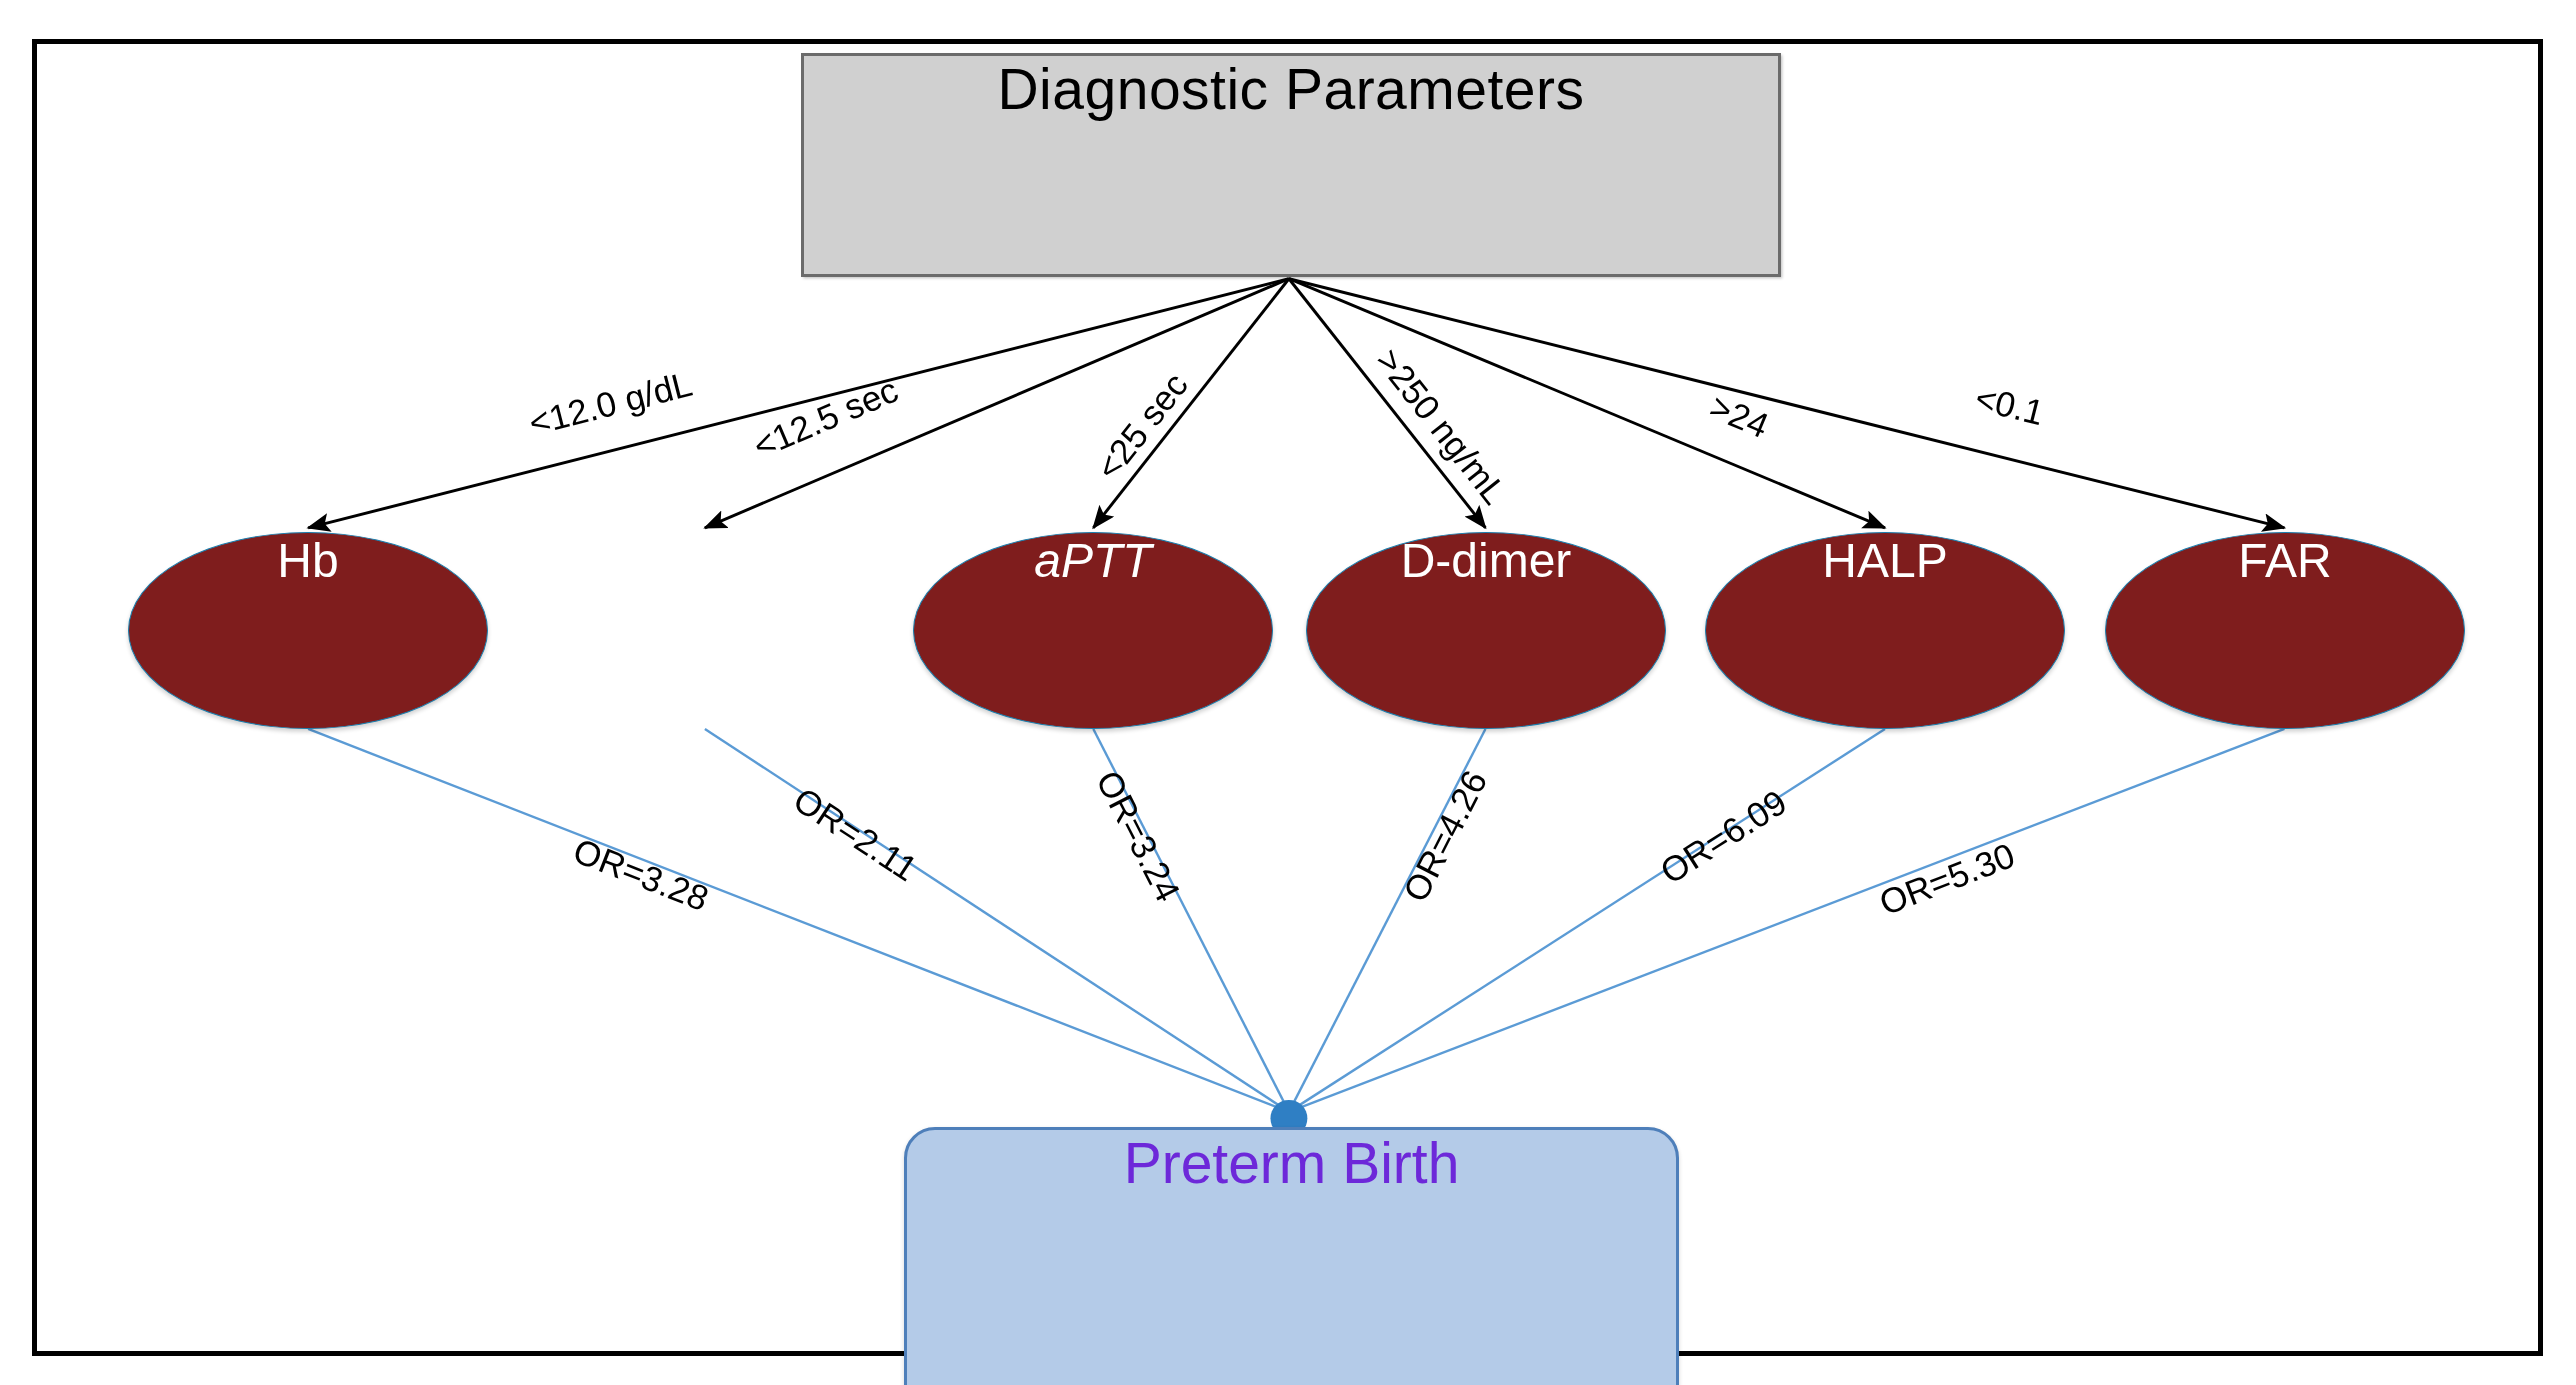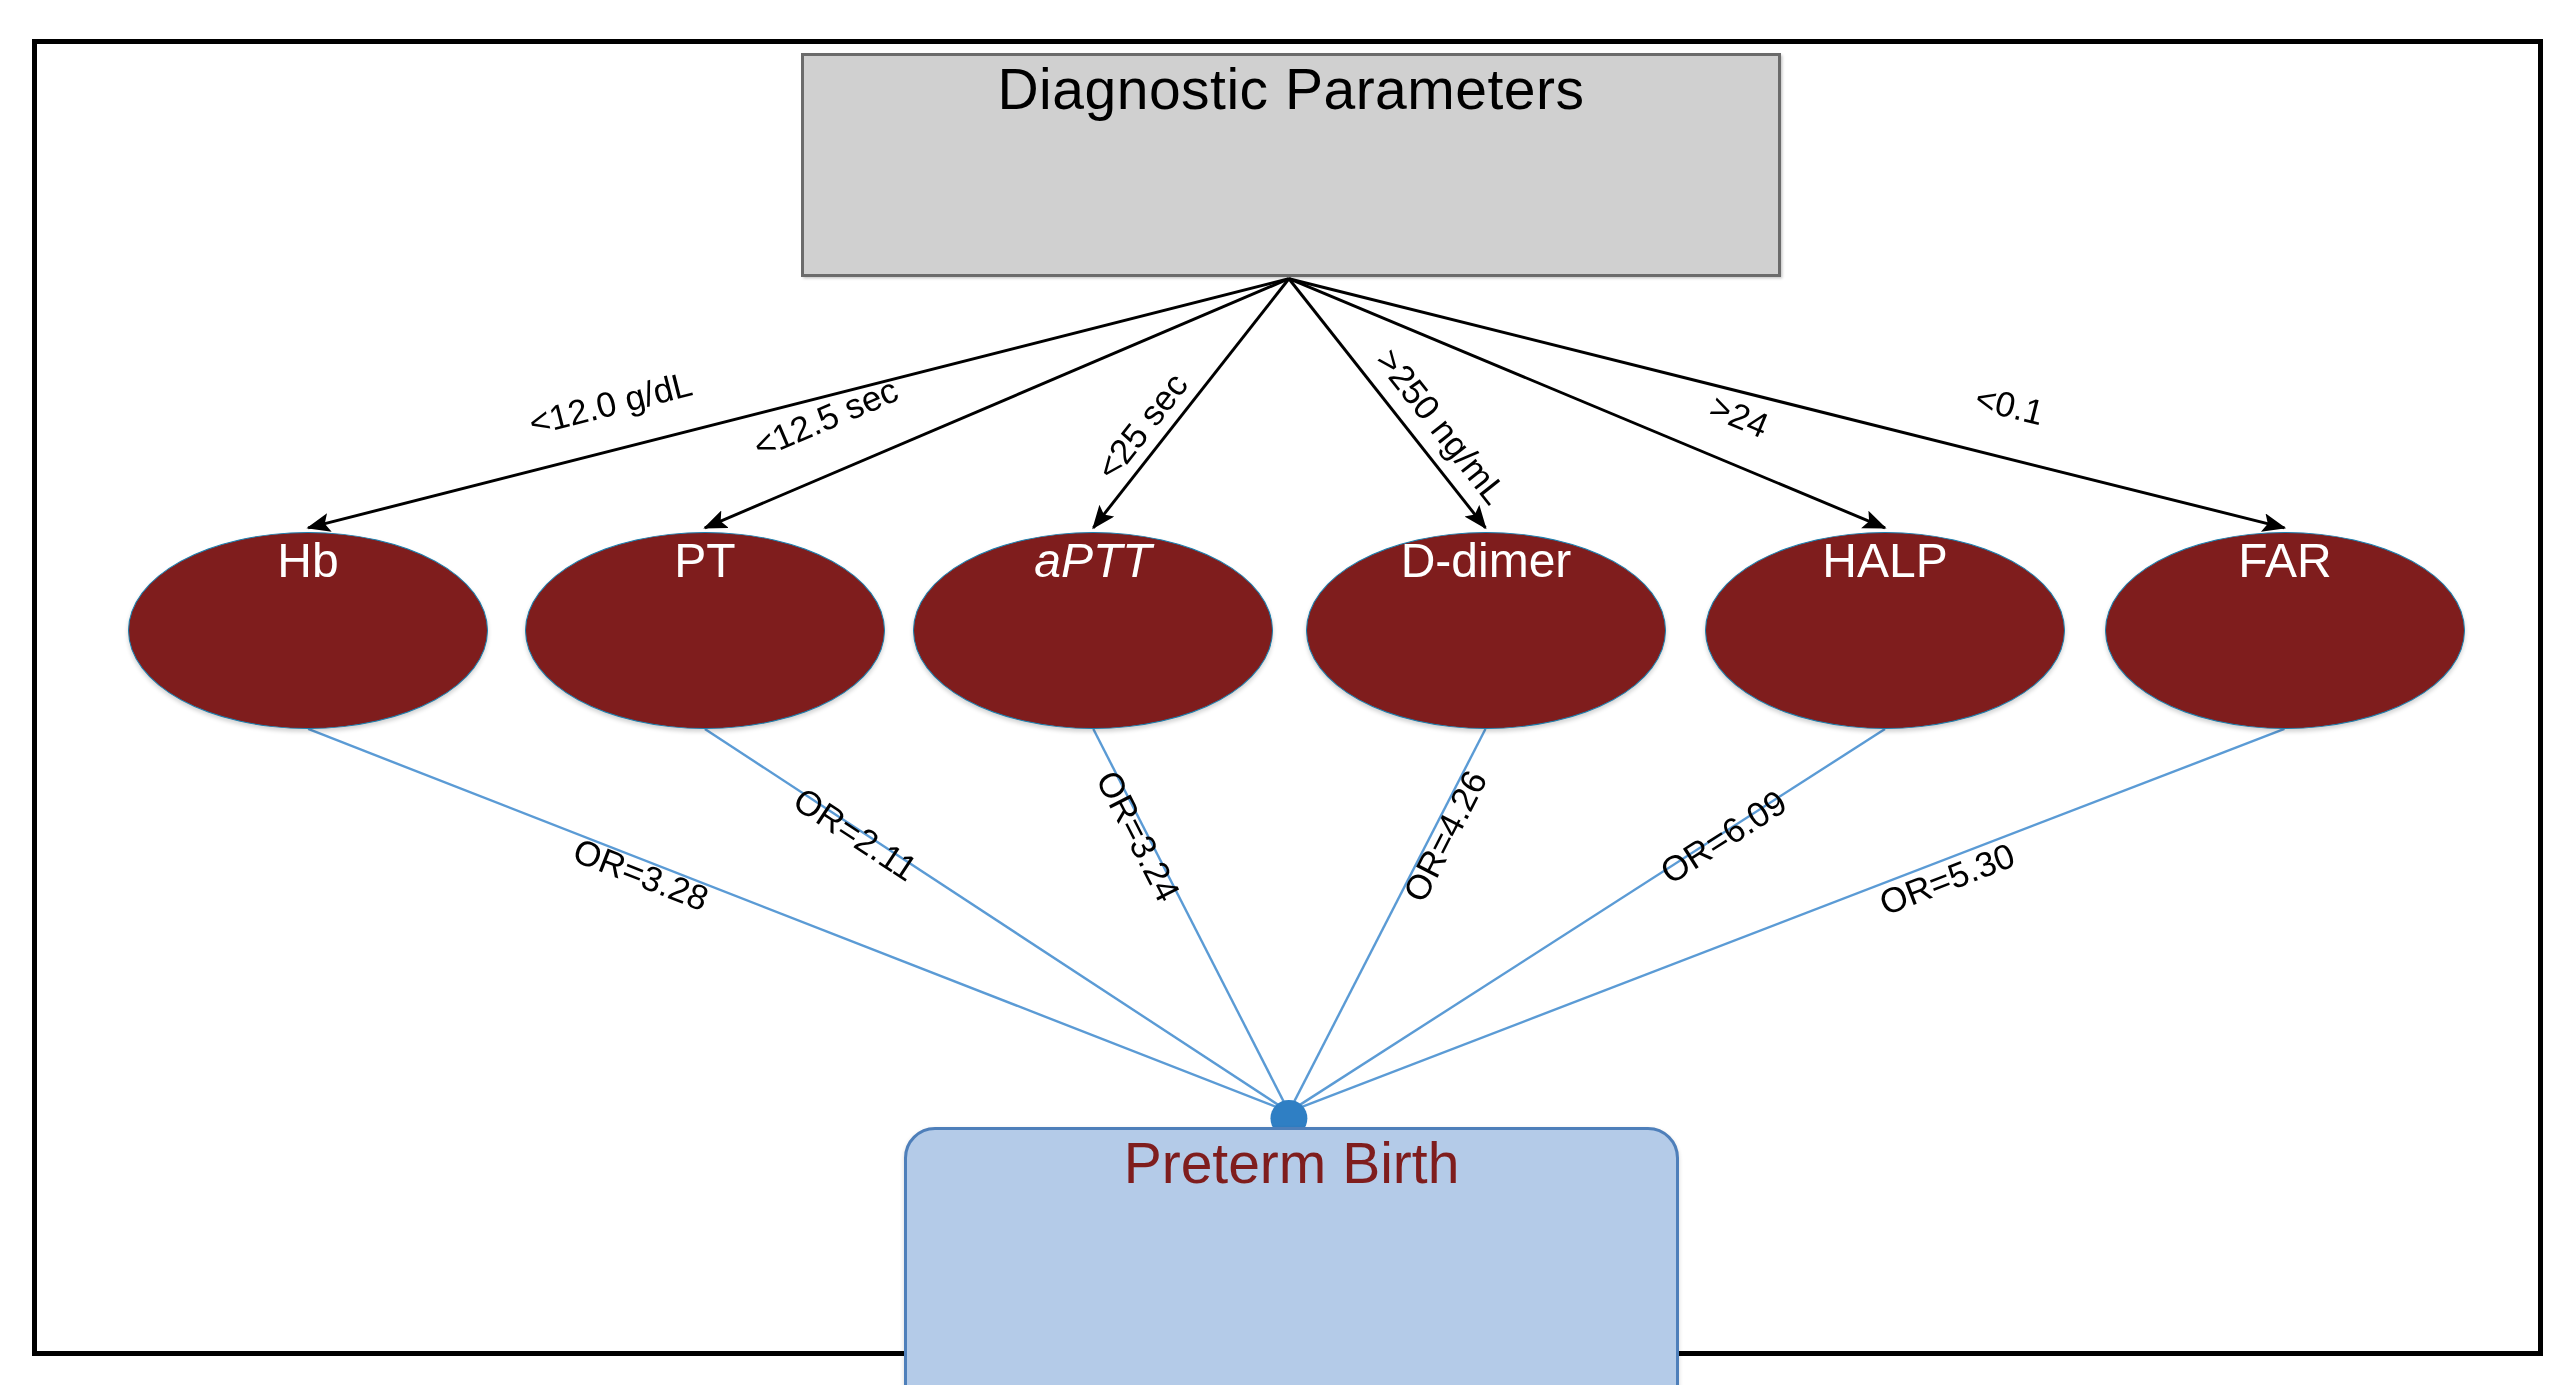--- a/index.html
+++ b/index.html
@@ -72,21 +72,21 @@
     top: 1127px;
     width: 775px;
     height: 369px;
     background: #b4cbe8;
     border: 3.7px solid #4e7fba;
     border-radius: 31px;
     box-shadow: 0 2.8px 4.6px rgba(0,0,0,0.16);
   }
   #outcome-box .node-label {
     font-size: 57px;
-    color: #7f1d1d;
+    color: #6d28d9;
   }
   .edge-label {
     font-size: 38px;
     fill: #000000;
     font-family: "Liberation Sans", sans-serif;
   }
 </style>
 </head>
 <body>
 
@@ -135,23 +135,20 @@
     <text class="edge-label" x="2115" y="965" text-anchor="middle" transform="rotate(-21.0 2115 965)">OR=5.30</text>
   </svg>
 
   <div class="node" id="root-box">
     <span class="node-label">Diagnostic Parameters</span>
   </div>
 
   <div class="node param-ellipse" style="left:128px; top:532px;">
     <span class="node-label">Hb</span>
   </div>
-  <div class="node param-ellipse" style="left:525px; top:532px;">
-    <span class="node-label">PT</span>
-  </div>
   <div class="node param-ellipse" style="left:913px; top:532px;font-style:italic;">
     <span class="node-label">aPTT</span>
   </div>
   <div class="node param-ellipse" style="left:1306px; top:532px;">
     <span class="node-label">D-dimer</span>
   </div>
   <div class="node param-ellipse" style="left:2105px; top:532px;">
     <span class="node-label">FAR</span>
   </div>
   <div class="node param-ellipse" style="left:1705px; top:532px;">

